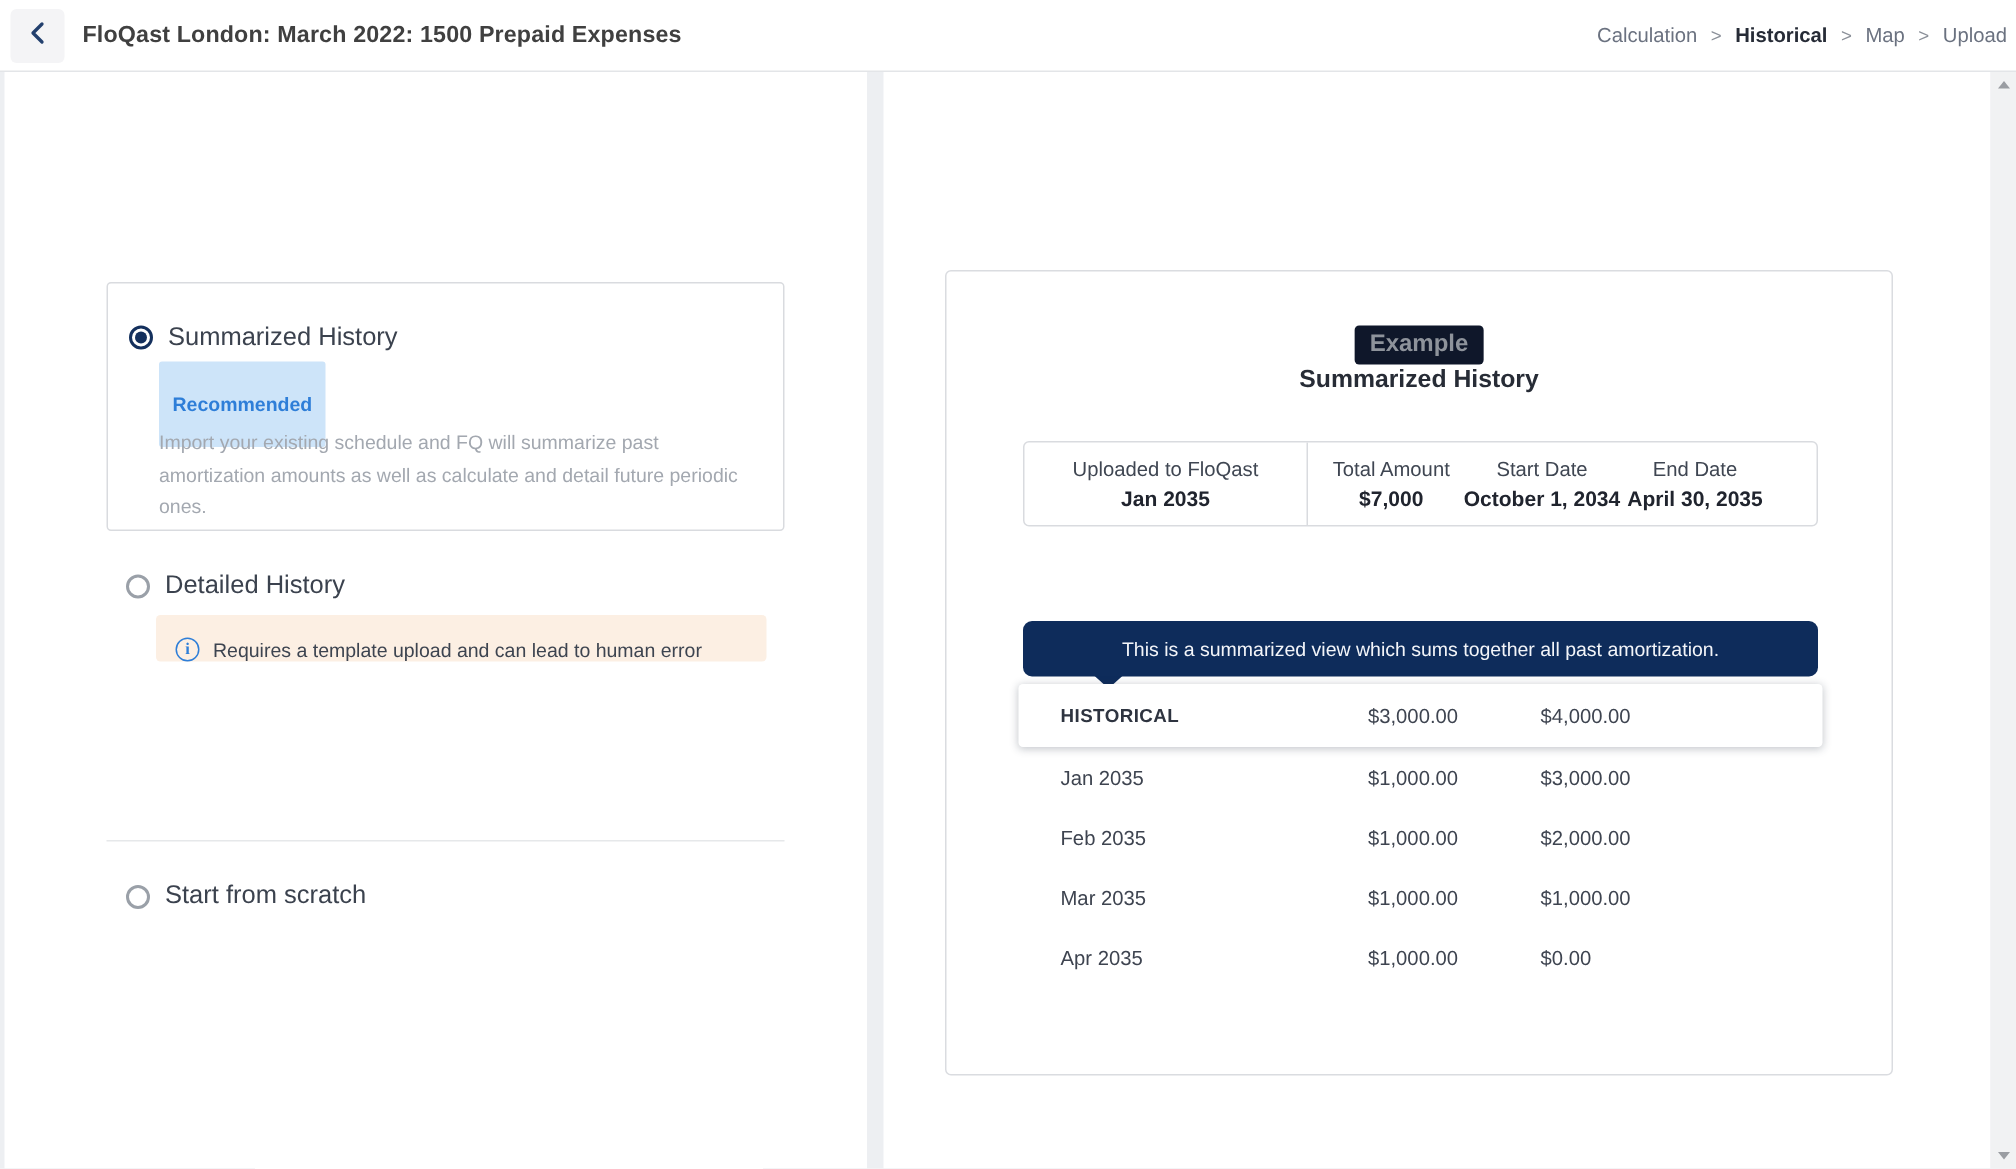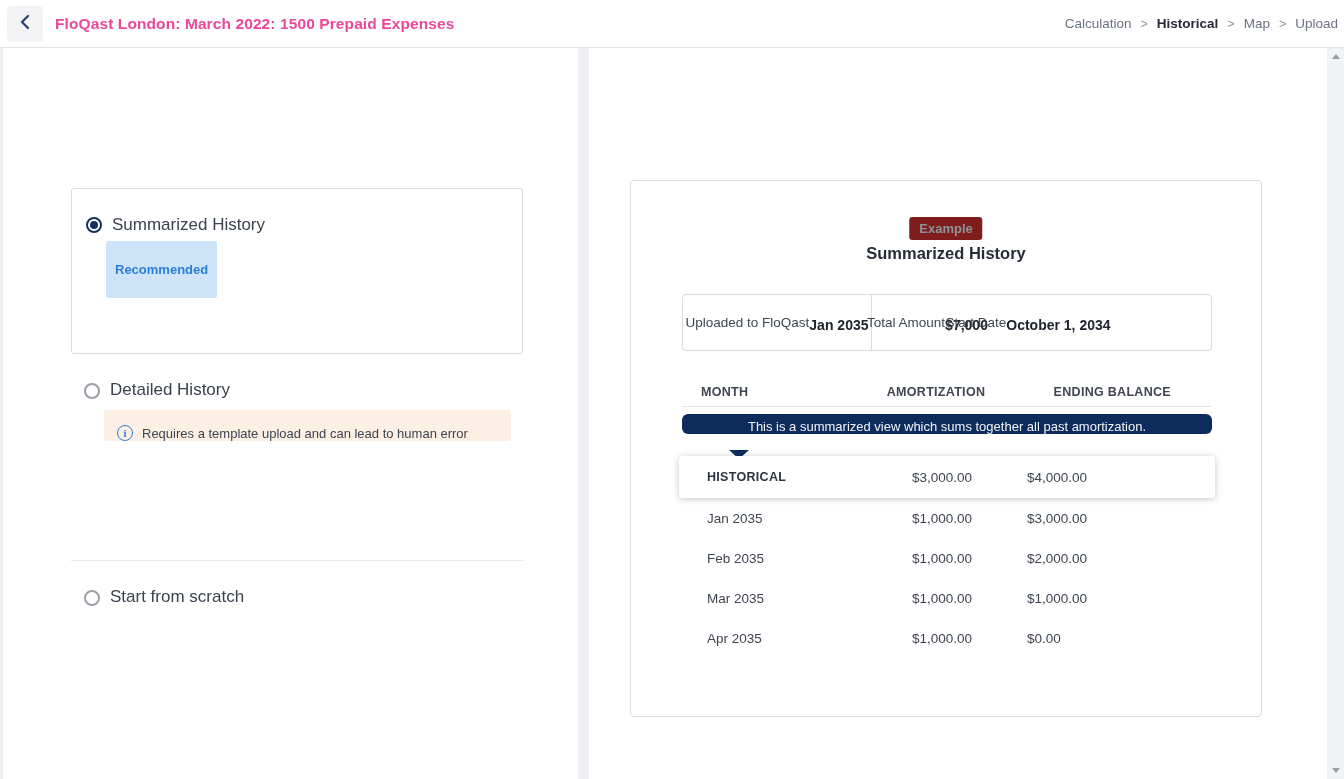--- a/index.html
+++ b/index.html
@@ -5,21 +5,21 @@
   * { margin:0; padding:0; box-sizing:border-box; }
   html,body { width:1344px; height:779px; }
   body { font-family:"Liberation Sans", sans-serif; background:#e9ebee; overflow:hidden; }
   .page { position:relative; width:1344px; height:779px; background:#edeff2; overflow:hidden; }
 
   
   .topbar { position:absolute; top:0; left:0; right:0; height:48px; background:#ffffff;
             border-bottom:1px solid #e3e5e8; display:flex; align-items:center; z-index:5; }
   .back-btn { width:36px; height:36px; margin-left:7px; background:#f4f4f6; border:none;
               border-radius:4px; display:flex; align-items:center; justify-content:center; cursor:pointer; }
-  .topbar-title { margin-left:12px; font-size:15.5px; font-weight:bold; color:#ec4899; letter-spacing:.1px; }
+  .topbar-title { margin-left:12px; font-size:15.5px; font-weight:bold; color:#404040; letter-spacing:.1px; }
   .breadcrumbs { margin-left:auto; margin-right:6px; display:flex; align-items:center; gap:9px;
                  font-size:13.5px; color:#6b7280; }
   .crumb { cursor:pointer; }
   .crumb.active { color:#262b36; font-weight:bold; }
   .crumb-sep { color:#8b9099; font-size:12.5px; }
 
   
   .left-panel  { position:absolute; left:3px;  top:48px; width:575px; bottom:0; background:#ffffff; }
   .right-panel { position:absolute; left:589px; top:48px; right:17px; bottom:0; background:#ffffff; }
 
@@ -64,44 +64,44 @@
   .lp-divider { position:absolute; left:68px; top:512px; width:452px; height:1px; background:#e6e8ea; }
 
   .opt3-radio { position:absolute; left:81px; top:542px; }
   .opt3-label { position:absolute; left:107px; top:539px; }
   .opt3-desc { position:absolute; left:101px; top:576px; width:392px; line-height:22px; }
 
   
   .example-card { position:absolute; left:41px; top:132px; width:632px; height:537px;
                   border:1px solid #dadce0; border-radius:4px; background:#fff; }
   .badge-example { position:absolute; top:36px; left:50%; transform:translateX(-50%);
-                   background:#7f1d1d; color:#8e939b; font-size:13px; font-weight:bold;
+                   background:#0f172a; color:#8e939b; font-size:16px; font-weight:bold;
                    padding:4px 10px; border-radius:3px; }
   .ex-title { position:absolute; top:63px; left:0; right:0; text-align:center;
               font-size:16.5px; font-weight:bold; color:#272c36; }
 
   .summary-bar { position:absolute; left:51px; top:113px; width:530px; height:57px;
                  border:1px solid #d9dbdf; border-radius:4px; display:flex; align-items:center; }
-  .s-col { display:flex; flex-direction:row; align-items:center; justify-content:center; white-space:nowrap; }
+  .s-col { display:flex; flex-direction:column; align-items:center; justify-content:center; white-space:nowrap; }
   .s-col .s-label { font-size:13.5px; color:#3f4652; }
   .s-col .s-value { font-size:14px; font-weight:bold; color:#20242e; margin-top:4px; }
   .s-col1 { width:189px; border-right:1px solid #d9dbdf; height:100%; }
   .s-col2 { width:111px; }
   .s-col3 { width:90px; }
   .s-col4 { flex:1; padding-right:24px; }
 
   .thead { position:absolute; left:51px; top:196px; width:530px; height:30px;
            border-bottom:1px solid #e3e5e8; display:flex; align-items:center;
            padding:0 41px 0 19px; font-size:12.5px; font-weight:bold; color:#3f4551; letter-spacing:.3px; }
   .th-month { width:150px; text-align:left; }
   .th-amort { width:170px; text-align:center; }
   .th-bal   { flex:1; text-align:right; }
 
-  .tooltip-banner { position:absolute; left:51px; top:233px; width:530px; height:20px;
-                    background:#0e2c5b; border-radius:6px; display:flex; align-items:flex-end;
+  .tooltip-banner { position:absolute; left:51px; top:233px; width:530px; height:37px;
+                    background:#0e2c5b; border-radius:6px; display:flex; align-items:center;
                     justify-content:center; }
   .tooltip-banner .tt-text { color:#f3f5f9; font-size:13px; }
   .tooltip-caret { position:absolute; left:98px; top:269px; width:0; height:0;
                    border-left:10px solid transparent; border-right:10px solid transparent;
                    border-top:9px solid #0e2c5b; }
 
   .hist-row { position:absolute; left:48px; top:275px; width:536px; height:42px; background:#fff;
               border-radius:3px; box-shadow:0 1px 6px rgba(40,50,70,.28); display:flex; align-items:center;
               padding:0 46px 0 28px; }
   .hist-row .c-month { width:150px; font-size:12.5px; font-weight:bold; letter-spacing:.3px; color:#2e3440; }
@@ -136,20 +136,21 @@
       <span class="crumb">Upload</span>
     </div>
   </div>
 
   <div class="left-panel">
 
     <div class="option-card">
       <span class="radio sel"></span>
       <span class="opt-label">Summarized History</span>
       <span class="badge-recommended">Recommended</span>
+      <p class="opt-desc">Import your existing schedule and FQ will summarize past amortization amounts as well as calculate and detail future periodic ones.</p>
     </div>
 
     <span class="radio opt2-radio"></span>
     <span class="opt-label opt2-label">Detailed History</span>
     <div class="warn-banner">
       <span class="info-icon"></span>
       <span class="warn-text">Requires a template upload and can lead to human error</span>
     </div>
 
     <div class="lp-divider"></div>
@@ -169,27 +170,26 @@
           <span class="s-value">Jan 2035</span>
         </div>
         <div class="s-col s-col2">
           <span class="s-label">Total Amount</span>
           <span class="s-value">$7,000</span>
         </div>
         <div class="s-col s-col3">
           <span class="s-label">Start Date</span>
           <span class="s-value">October 1, 2034</span>
         </div>
-      </div>
-
-      <div class="thead">
-        <span class="th-month">MONTH</span>
-        <span class="th-amort">AMORTIZATION</span>
-        <span class="th-bal">ENDING BALANCE</span>
-      </div>
+        <div class="s-col s-col4">
+          <span class="s-label">End Date</span>
+          <span class="s-value">April 30, 2035</span>
+        </div>
+      </div>
+
 
       <div class="tooltip-banner">
         <span class="tt-text">This is a summarized view which sums together all past amortization.</span>
       </div>
       <div class="tooltip-caret"></div>
 
       <div class="hist-row">
         <span class="c-month">HISTORICAL</span>
         <span class="c-amort">$3,000.00</span>
         <span class="c-bal">$4,000.00</span>

